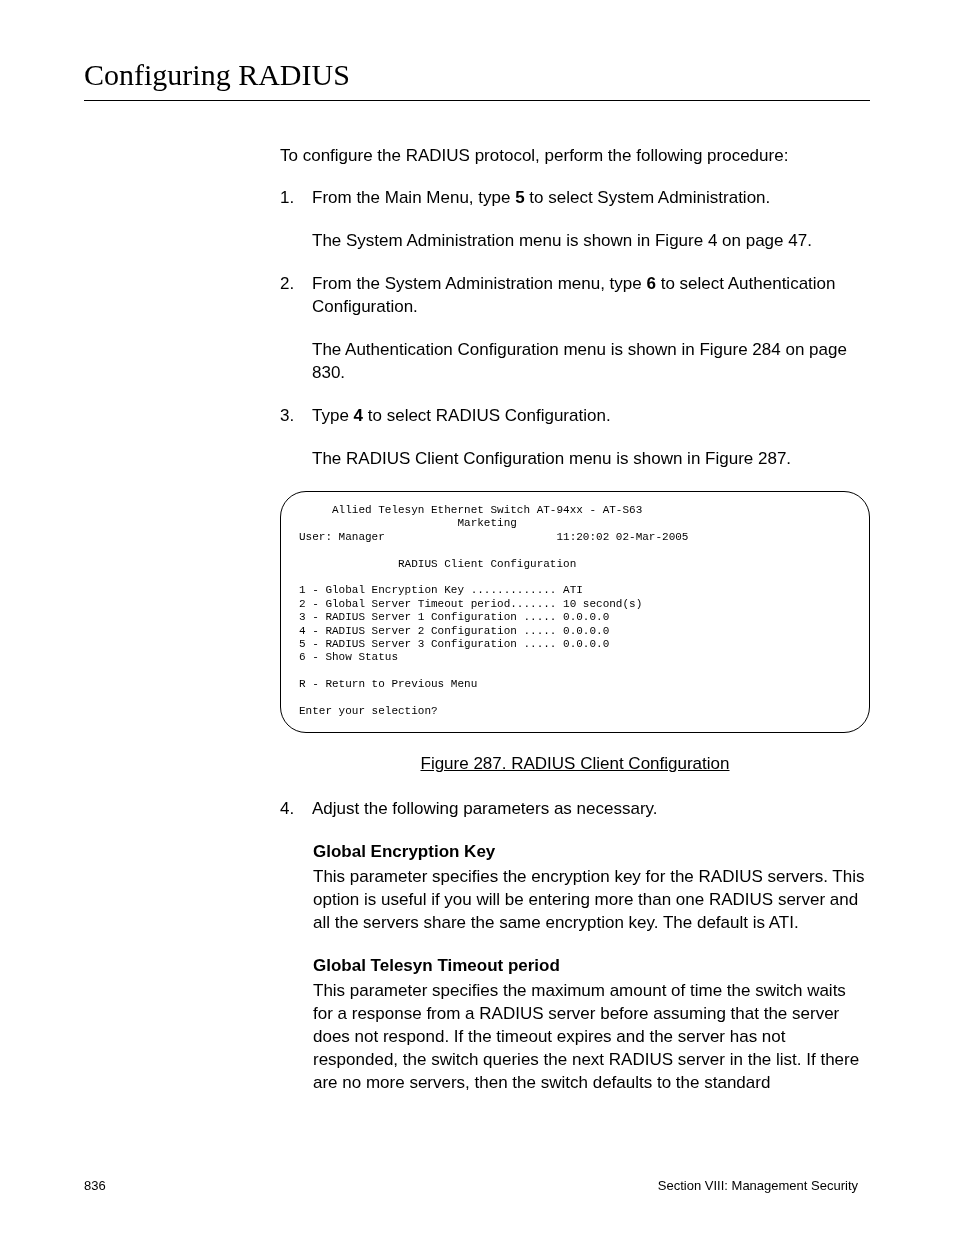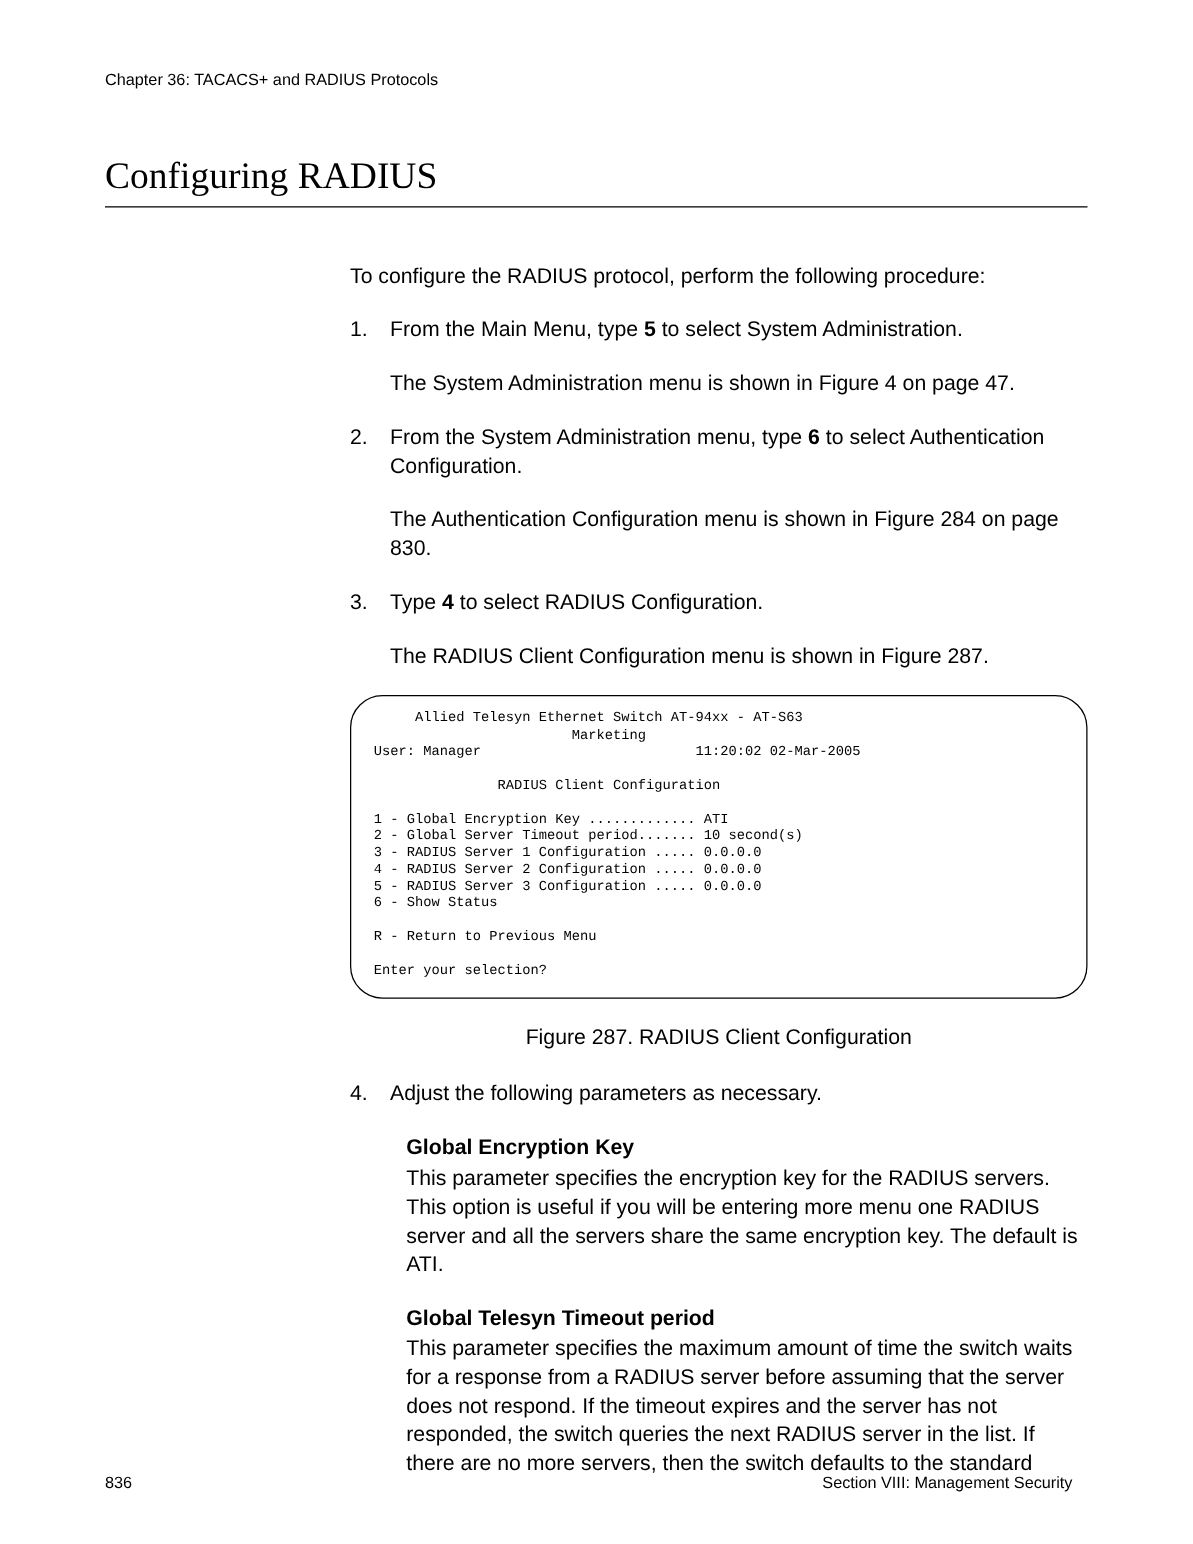--- a/index.html
+++ b/index.html
@@ -71,23 +71,24 @@
     font-family: "Courier New", Courier, monospace;
     font-size: 11px;
     line-height: 1.22;
     margin: 0;
     white-space: pre;
     padding-left: 14px;
   }
   .figcap {
     text-align: center;
     margin: 18px 0 22px 0;
+    text-decoration: underline;
   }
   .param {
-    margin-left: 45px;
+    margin-left: 33px;
     margin-bottom: 20px;
   }
   .param .label {
     font-weight: bold;
     display: block;
     margin-bottom: 2px;
   }
   .footer {
     position: absolute;
     bottom: 40px;
@@ -104,21 +105,20 @@
   }
   .bold {
     font-weight: bold;
   }
 </style>
 </head>
 <body>
 
 <div class="page">
 
-  <div class="header-line">Chapter 36: TACACS+ and RADIUS Protocols</div>
 
   <h1 class="section-title">Configuring RADIUS</h1>
   <hr class="title-rule">
 
   <div class="content">
 
     <div class="intro">To configure the RADIUS protocol, perform the following procedure:</div>
 
     <ol class="steps">
       <li>
@@ -169,21 +169,21 @@
       <li>
         <span class="num">4.</span>
         <div class="step-body">
           <span>Adjust the following parameters as necessary.</span>
         </div>
       </li>
     </ol>
 
     <div class="param">
       <span class="label">Global Encryption Key</span>
-      <span>This parameter specifies the encryption key for the RADIUS servers. This option is useful if you will be entering more menu one RADIUS server and all the servers share the same encryption key. The default is ATI.</span>
+      <span>This parameter specifies the encryption key for the RADIUS servers. This option is useful if you will be entering more than one RADIUS server and all the servers share the same encryption key. The default is ATI.</span>
     </div>
 
     <div class="param">
       <span class="label">Global Telesyn Timeout period</span>
       <span>This parameter specifies the maximum amount of time the switch waits for a response from a RADIUS server before assuming that the server does not respond. If the timeout expires and the server has not responded, the switch queries the next RADIUS server in the list. If there are no more servers, then the switch defaults to the standard</span>
     </div>
 
   </div>
 
   <div class="footer">

